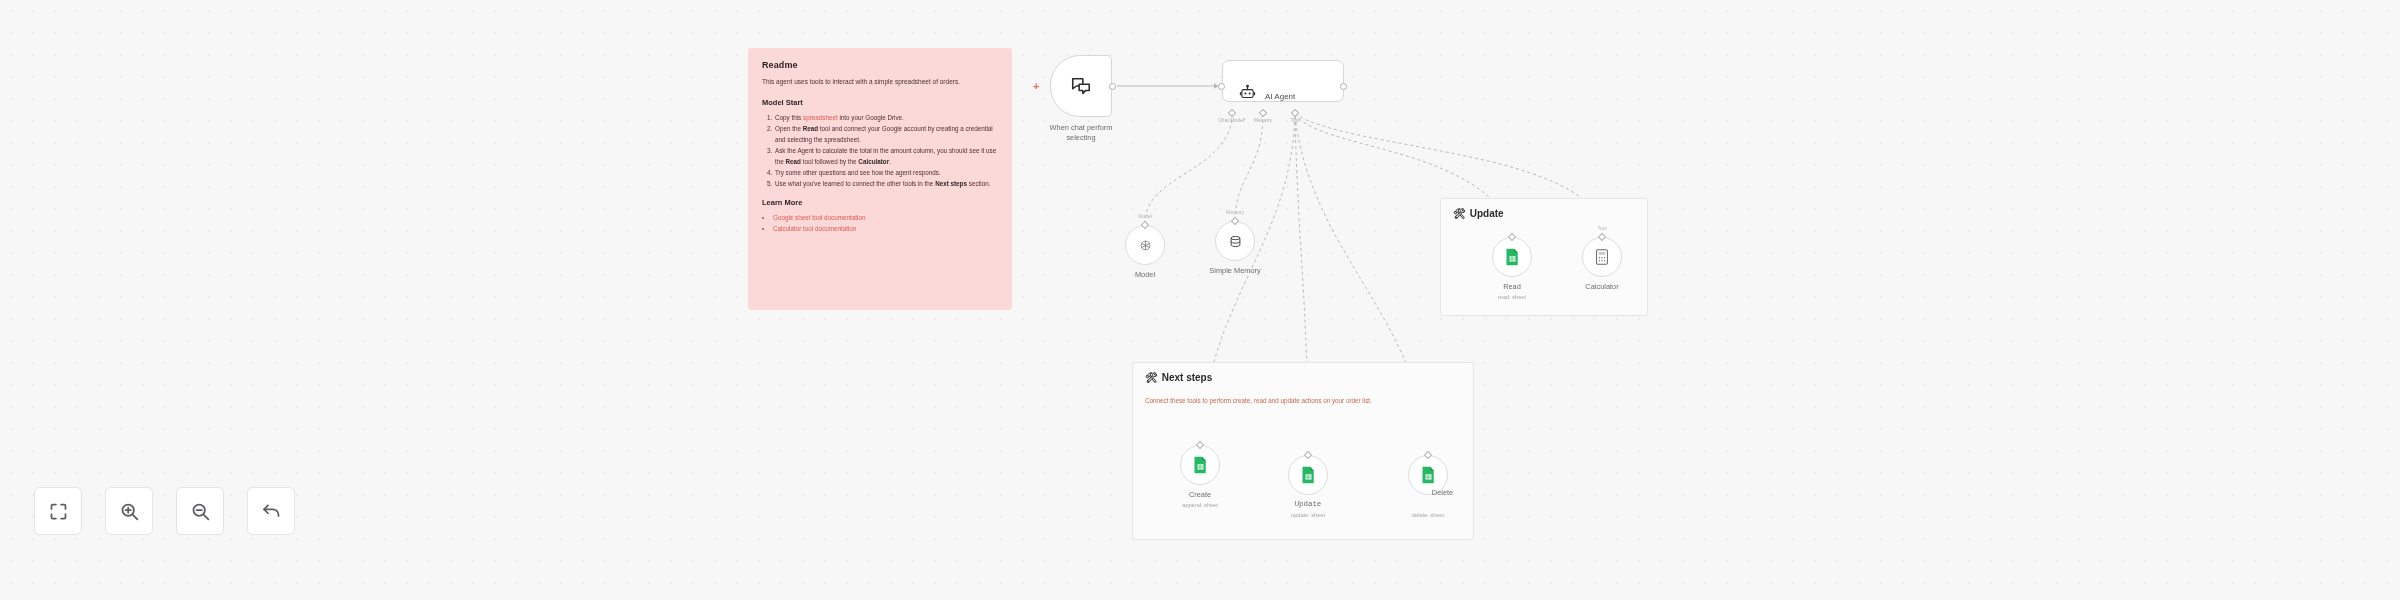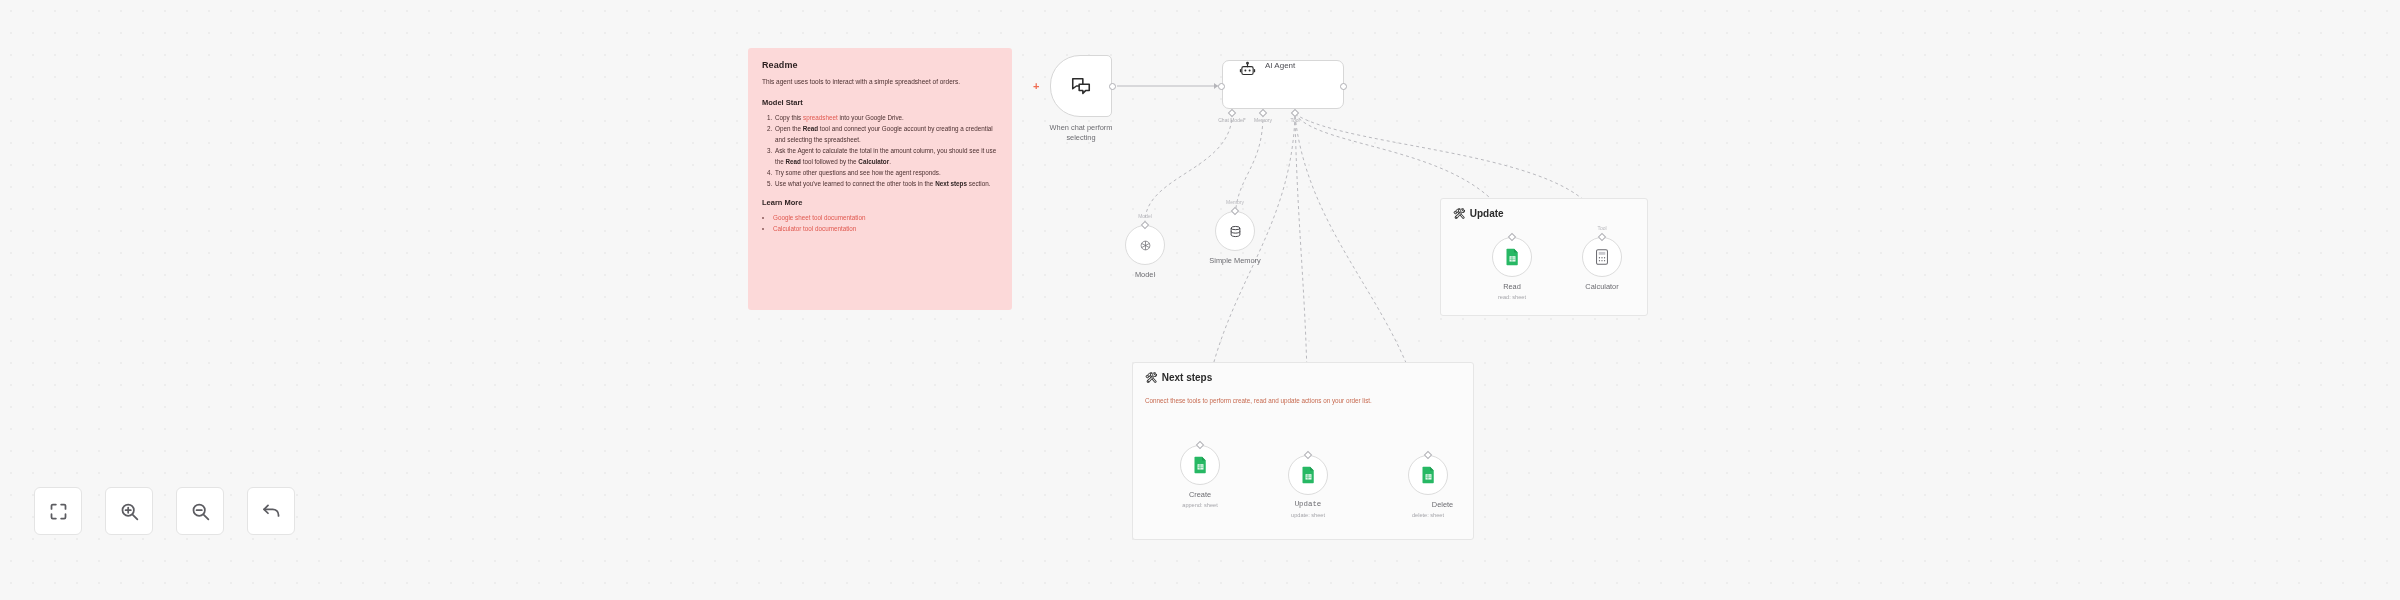--- a/index.html
+++ b/index.html
@@ -87,25 +87,25 @@
     font-size: 7.4px; color: #6b6b70; line-height: 1.35;
   }
   .node-sublabel {
     position: absolute; left: 50%; transform: translateX(-50%);
     text-align: center; white-space: nowrap;
     font-size: 5.6px; color: #a5a5aa;
   }
 
   
   .agent-box {
-    width: 122px; height: 49px;
+    width: 122px; height: 42px;
     background: #ffffff;
     border: 1px solid #d7d7d7;
     border-radius: 7px;
-    display: flex; align-items: flex-start; gap: 9px;
+    display: flex; align-items: flex-end; gap: 9px;
     padding-left: 16px;
   }
   .agent-title { font-size: 8px; color: #4c4c52; }
 
   
   .circle-node {
     width: 40px; height: 40px; border-radius: 50%;
     background: #ffffff; border: 1px solid #dcdcdc;
     display: flex; align-items: center; justify-content: center;
   }
@@ -248,21 +248,21 @@
     <div class="port-diamond" style="left:17px; top:-3px;"></div>
     <div class="circle-node">
       <svg width="15" height="15" viewBox="0 0 24 24" fill="none" stroke="#6f6f74" stroke-width="1.2">
         <circle cx="12" cy="12" r="7"></circle>
         <path d="M12 5v14M5.5 8.5l13 7M18.5 8.5l-13 7"></path>
       </svg>
     </div>
     <div class="node-label" style="top:45px;">Model</div>
   </div>
 
-  <div class="node" style="left:1215px; top:211px;">
+  <div class="node" style="left:1215px; top:221px;">
     <div class="sub-port-label" style="left:20px; top:-12px; color:#b7b7bc;">Memory</div>
     <div class="port-diamond" style="left:17px; top:-3px;"></div>
     <div class="circle-node">
       <svg width="15" height="15" viewBox="0 0 24 24" fill="none" stroke="#3a3a3f" stroke-width="1.5">
         <ellipse cx="12" cy="6.5" rx="7" ry="2.6"></ellipse>
         <path d="M5 6.5v11c0 1.4 3.1 2.6 7 2.6s7-1.2 7-2.6v-11"></path>
         <path d="M5 12c0 1.4 3.1 2.6 7 2.6s7-1.2 7-2.6"></path>
       </svg>
     </div>
     <div class="node-label" style="top:45px;">Simple Memory</div>
@@ -331,21 +331,21 @@
   <div class="node" style="left:1408px; top:455px;">
     <div class="port-diamond" style="left:17px; top:-3px;"></div>
     <div class="circle-node">
       <svg width="15" height="18" viewBox="0 0 20 24">
         <path d="M3 1h9l5 5v16a1 1 0 0 1-1 1H3a1 1 0 0 1-1-1V2a1 1 0 0 1 1-1z" fill="#27b864"></path>
         <path d="M12 1l5 5h-5V1z" fill="#1e9e52"></path>
         <rect x="6" y="11" width="8" height="7" fill="#fff"></rect>
         <path d="M6 13.3h8M6 15.6h8M9.3 11v7" stroke="#27b864" stroke-width="0.8"></path>
       </svg>
     </div>
-    <div class="node-label" style="top:45px;padding-left:29px;">Delete</div>
+    <div class="node-label" style="top:33px;padding-left:29px;">Delete</div>
     <div class="node-sublabel" style="top:57px;">delete: sheet</div>
   </div>
 
   <div id="toolbar">
     <div class="tb-btn">
       <svg width="21" height="21" viewBox="0 0 24 24" fill="none" stroke="#5c5c61" stroke-width="2" stroke-linecap="round">
         <path d="M4 9V5.5A1.5 1.5 0 0 1 5.5 4H9"></path>
         <path d="M15 4h3.5A1.5 1.5 0 0 1 20 5.5V9"></path>
         <path d="M20 15v3.5a1.5 1.5 0 0 1-1.5 1.5H15"></path>
         <path d="M9 20H5.5A1.5 1.5 0 0 1 4 18.5V15"></path>

